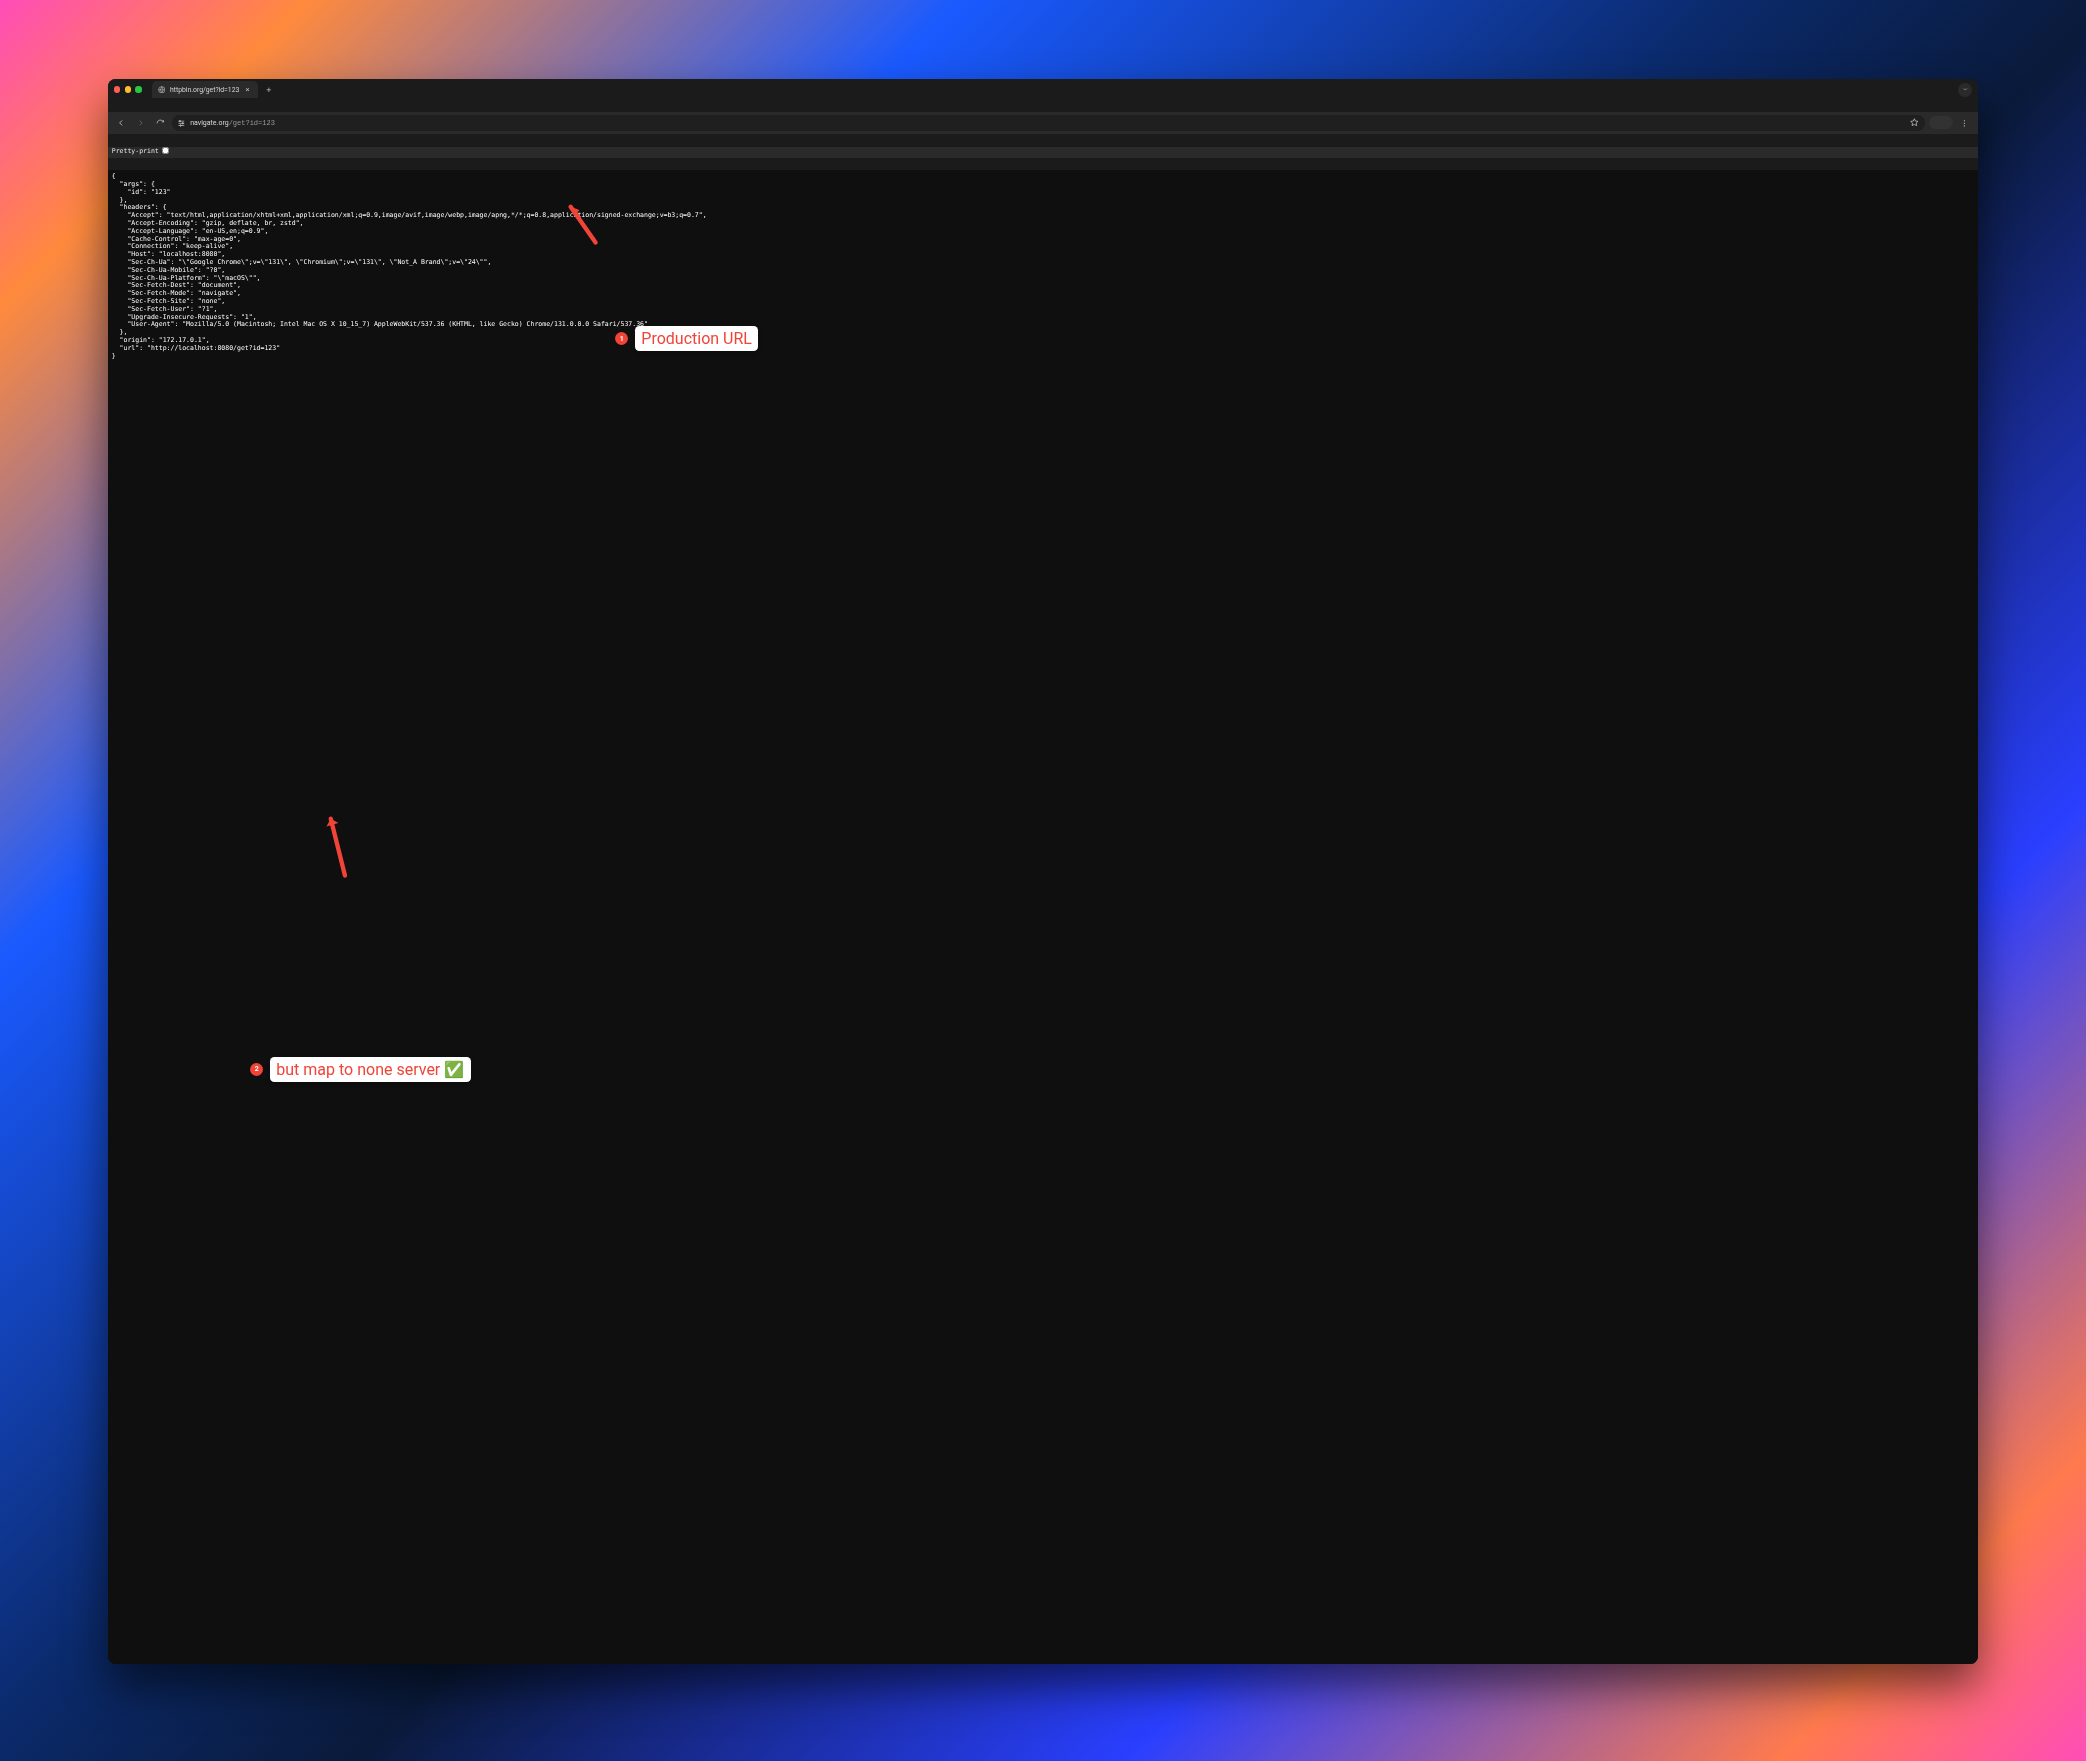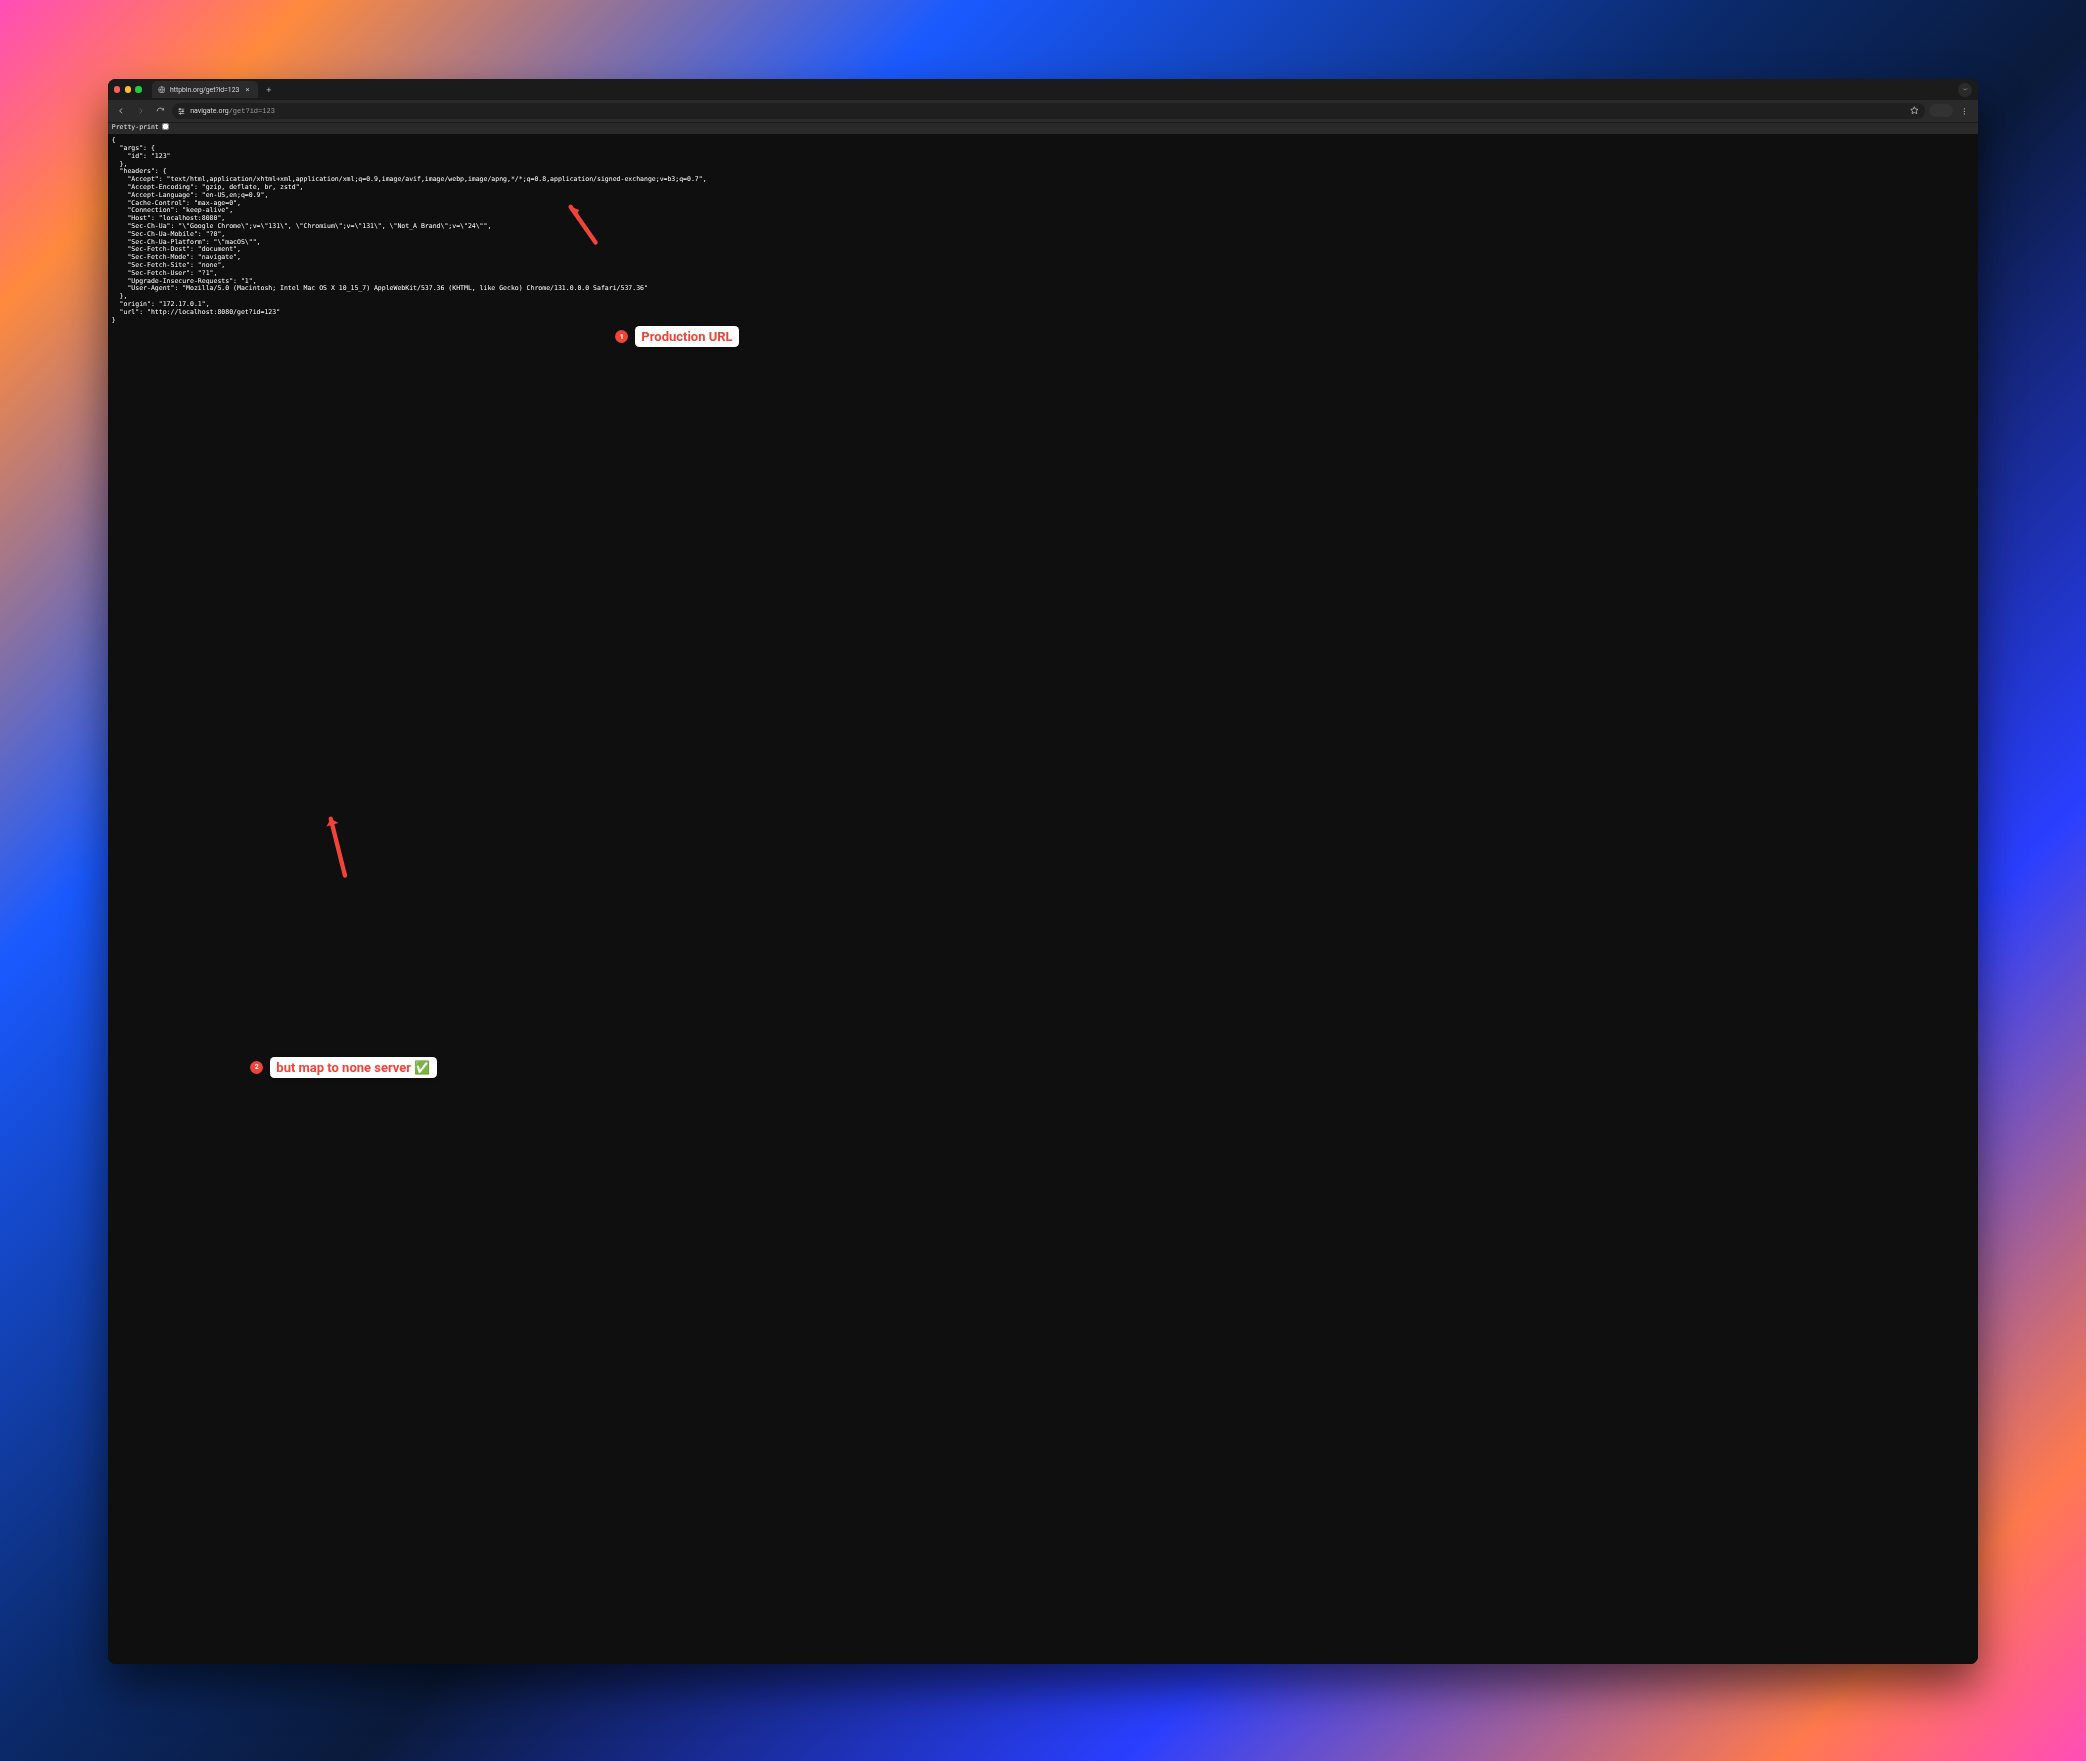--- a/index.html
+++ b/index.html
@@ -15,20 +15,21 @@
   }
   .browser {
     position: absolute;
     left: 5.2%; top: 4.5%;
     width: 89.6%; height: 90%;
     background: #1b1b1b;
     border-radius: 7.6px;
     box-shadow: 0 22px 43px rgba(0,0,0,0.55), 0 1.1px 0 rgba(255,255,255,0.02) inset;
     display: flex; flex-direction: column;
     overflow: hidden;
+    gap: 12px;
   }
   
   .tabstrip {
     height: 20.7px;
     background: #1b1b1b;
     display: flex; align-items: center;
     padding: 0 5.4px;
     gap: 4.3px;
   }
   .traffic-lights { display: flex; gap: 4.3px; margin-right: 5.4px; }
@@ -73,21 +74,21 @@
   
   .content {
     flex:1; background:#0f0f0f; color:#ffffff; font-family: ui-monospace, SFMono-Regular, Menlo, Consolas, monospace; font-size:6.5px; line-height:1.2; padding:3.3px 3.3px; overflow:auto; white-space:pre;
   }
   
   .annot { position:absolute; pointer-events:none; }
   .badge {
     width:13px; height:13px; border-radius:50%; background:#f04438; color:#fff; font-weight:700; font-size:7px; display:flex; align-items:center; justify-content:center; box-shadow:0 0.5px 1.1px rgba(0,0,0,0.4);
   }
   .callout {
-    background:#fff; color:#f04438; font-weight:700; border-radius:4.3px; padding:3.3px 6.5px; font-size:13px; box-shadow:0 1.1px 3.3px rgba(0,0,0,0.25);
+    background:#fff; color:#f04438; font-weight:400; border-radius:4.3px; padding:3.3px 6.5px; font-size:16px; box-shadow:0 1.1px 3.3px rgba(0,0,0,0.25);
     display:inline-flex; align-items:center; gap:4.3px; white-space:nowrap;text-align:right;
   }
   .arrow-svg { position:absolute; overflow:visible; }
   .arrow-svg line { stroke:#f04438; stroke-width:8; stroke-linecap:round; }
   .arrow-svg polygon { fill:#f04438; }
 </style>
 </head>
 <body>
 
 <div class="stage">

